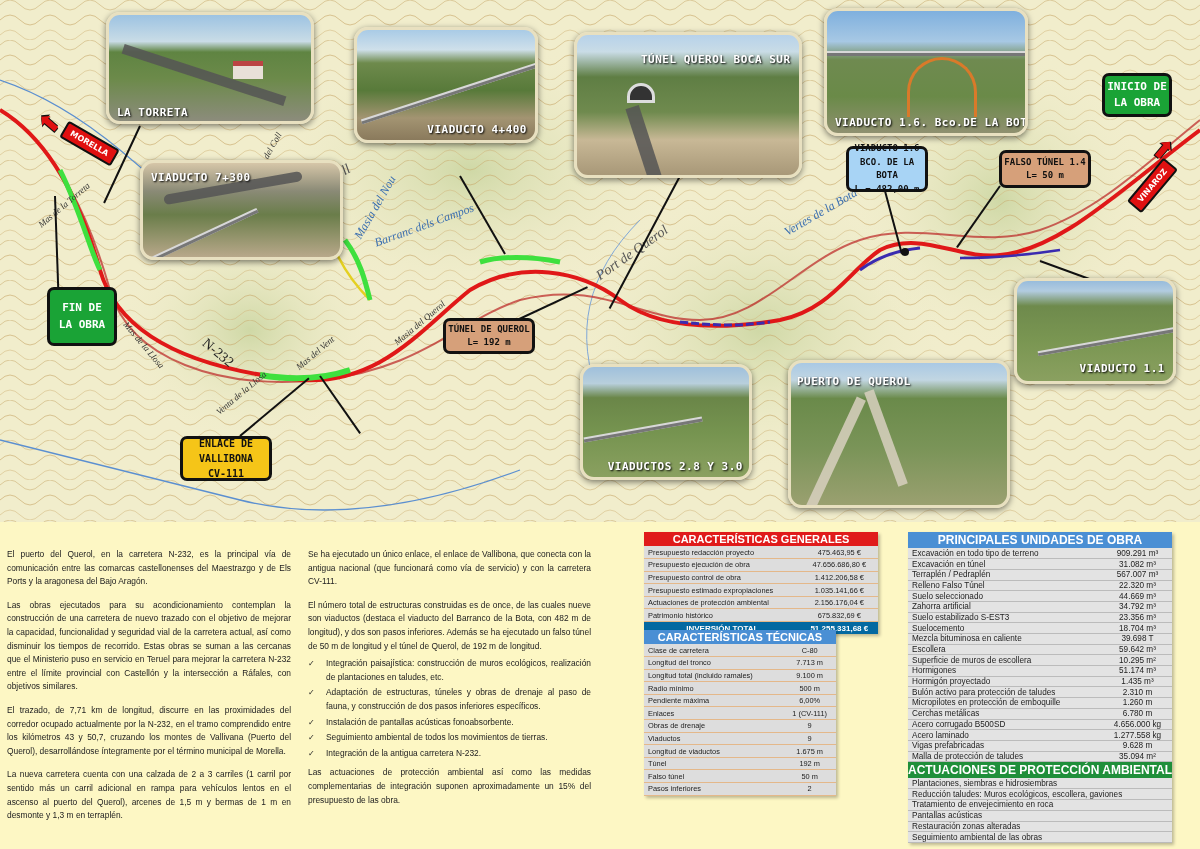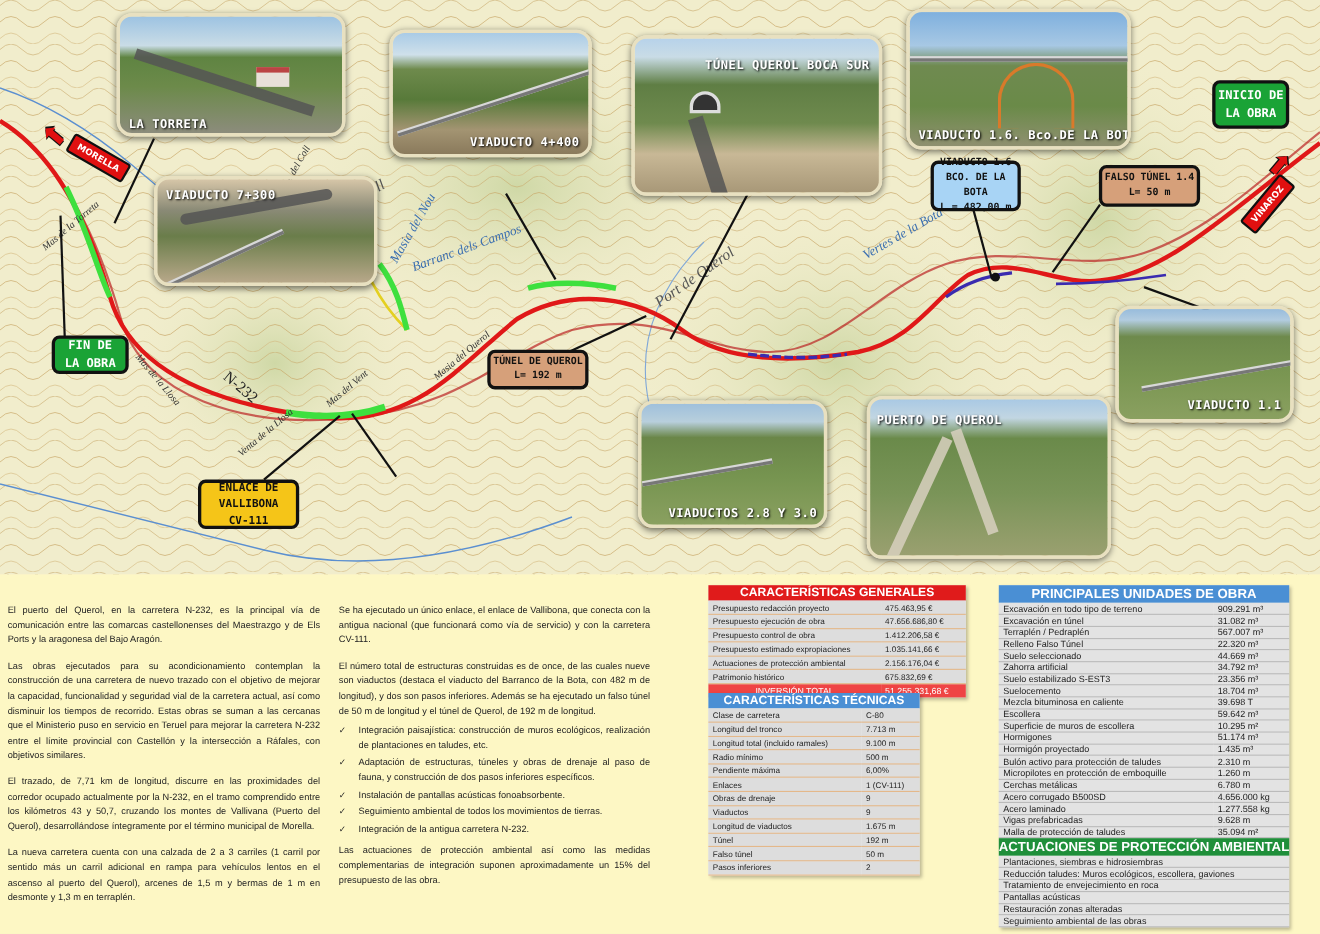--- a/index.html
+++ b/index.html
@@ -29,22 +29,22 @@
 #text{position:absolute;top:522px;left:0;width:1200px;height:327px}
 .col{position:absolute;top:26px;font-size:8.4px;color:#222;line-height:13.6px;text-align:justify}
 .col p{margin-bottom:10px}
 .col ul{list-style:none;margin:0 0 6px 0}
 .col li{padding-left:18px;position:relative;margin-bottom:2px}
 .col li:before{content:"\2713";position:absolute;left:0;font-size:8px}
 table{border-collapse:collapse;width:100%}
 .tbl{position:absolute;background:#eee;box-shadow:2px 2px 3px rgba(0,0,0,.25)}
 .tbl .hd{color:#fff;font-weight:bold;text-align:center;font-size:11px;padding:1px 0}
 .tbl td{font-size:7.4px;color:#222;padding:0 4px;height:12.6px;border-bottom:1px solid #e4b88a;background:#ddd}
-.tbl td.v{text-align:left}
-.tbl tr.total td{background:#ef4444;color:#fff;font-weight:normal;font-size:8px;border:none}
+.tbl td.v{text-align:center}
+.tbl tr.total td{background:#0369a1;color:#fff;font-weight:bold;font-size:8px;border:none}
 .tbl2 td{font-size:8.2px;height:10.7px;border-bottom:1px solid #bbb;background:#e3e3e3}
 </style>
 </head>
 <body>
 
 <div id="map">
   <svg class="topo" width="1200" height="522" viewBox="0 0 1200 522">
     <defs>
       <pattern id="contours" width="40" height="40" patternUnits="userSpaceOnUse">
         <path d="M0 20 Q10 10 20 20 T40 20" fill="none" stroke="#c8a86a" stroke-width=".7"></path>
@@ -141,21 +141,21 @@
   </div>
   <div class="photo" style="left:1014px;top:278px;width:162px;height:106px;background:linear-gradient(180deg,#98bcdc 0%,#b2cce0 10%,#6e8a4c 25%,#7a9652 60%,#8aa060 100%)">
     <div class="bridge" style="left:20px;top:58px;width:140px;transform:rotate(-10deg)"></div>
     <span class="cap" style="right:8px;bottom:6px">VIADUCTO 1.1</span>
   </div>
 
   <div class="lbl green" style="left:1102px;top:73px;width:70px;height:44px">
     <span>INICIO DE</span>
       <span>LA OBRA</span>
   </div>
-  <div class="lbl green" style="left:47px;top:305px;width:70px;height:35px">
+  <div class="lbl green" style="left:47px;top:287px;width:70px;height:59px">
     <span>FIN DE</span>
       <span>LA OBRA</span>
   </div>
   <div class="lbl blue" style="left:846px;top:146px;width:82px;height:46px">
     <span>VIADUCTO 1.6</span>
       <span>BCO. DE LA BOTA</span>
       <span>L = 482,00 m</span>
   </div>
   <div class="lbl brown" style="left:999px;top:150px;width:92px;height:38px">
     <span>FALSO TÚNEL 1.4</span>

